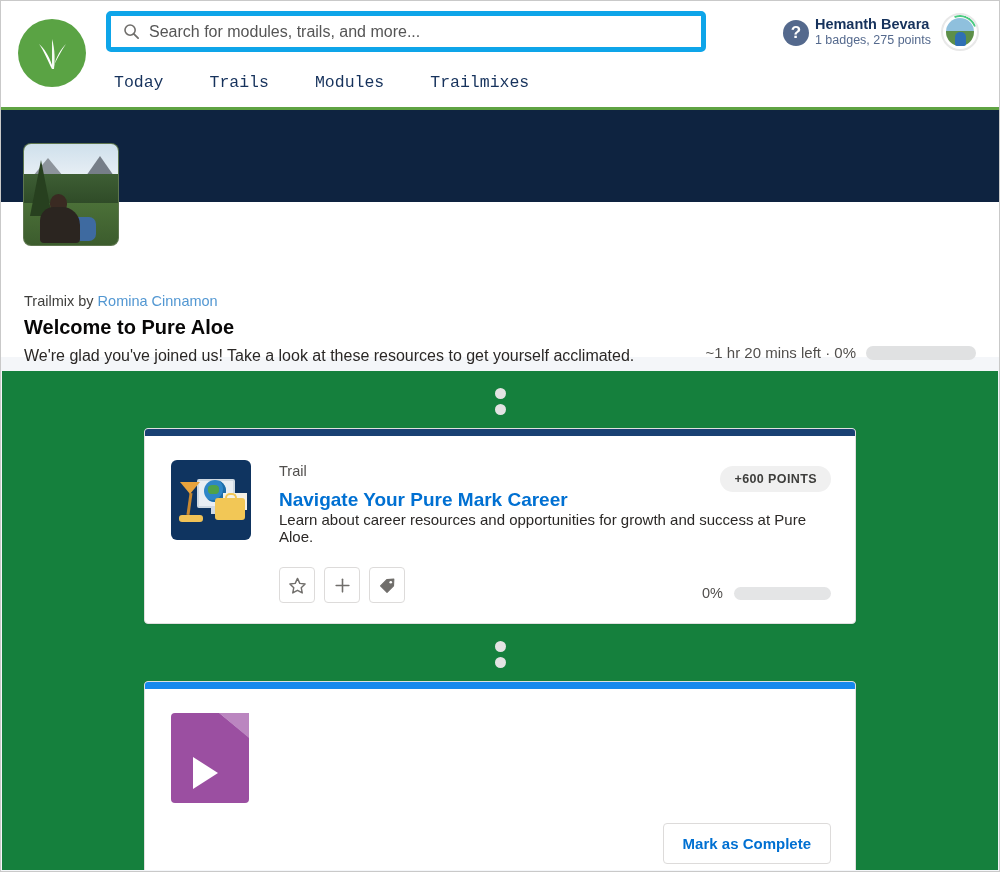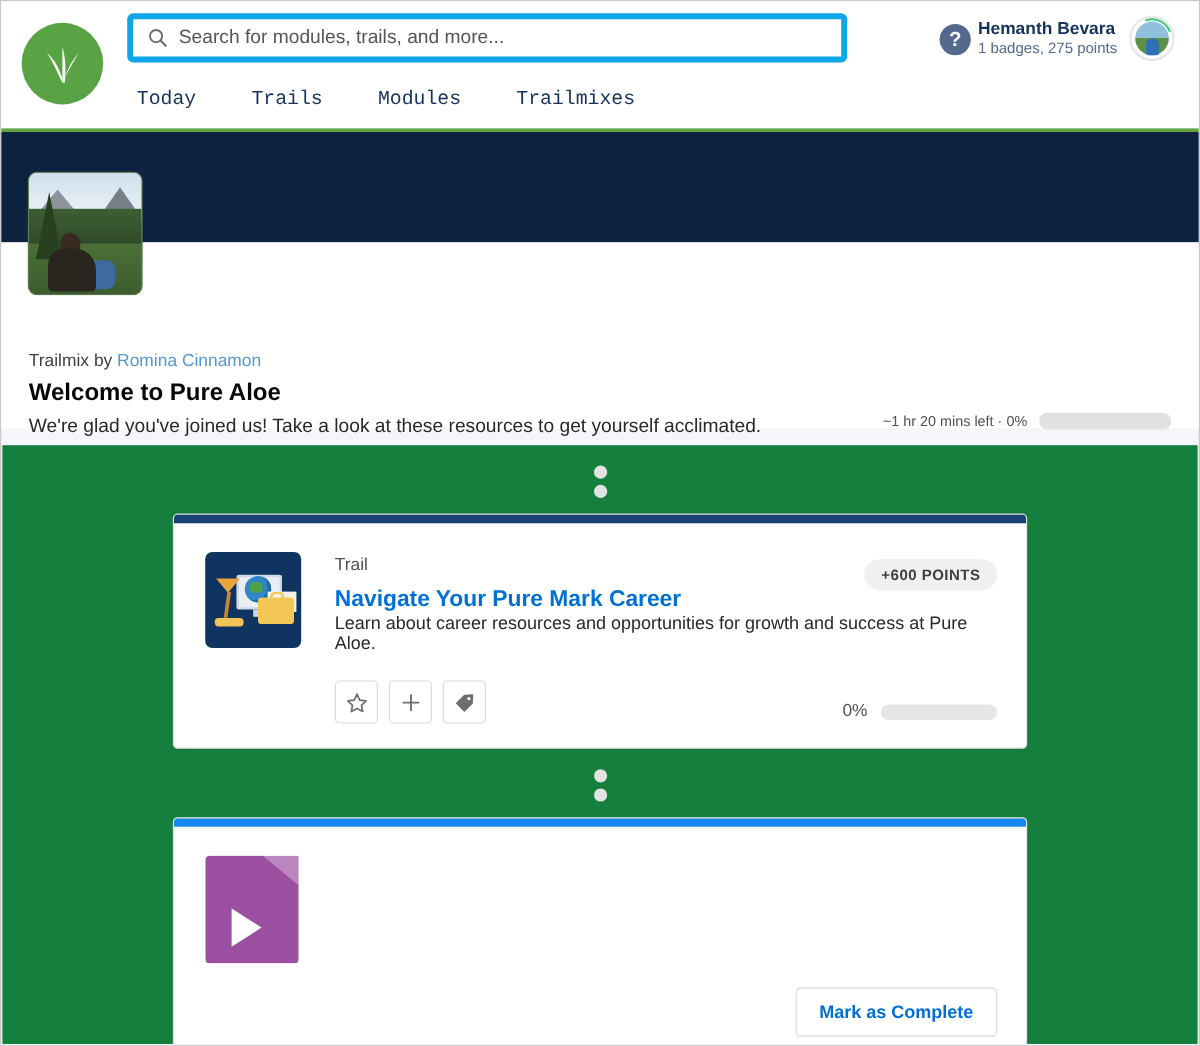--- a/index.html
+++ b/index.html
@@ -247,21 +247,21 @@
   }
 
   .hero-progress {
     position: absolute;
     right: 23px;
     top: 343px;
     display: flex;
     align-items: center;
     gap: 10px;
   }
-  .hero-progress-label { font-size: 12px; color: #514f4d; }
+  .hero-progress-label { font-size: 15px; color: #514f4d; }
   .bar {
     width: 110px;
     height: 14px;
     border-radius: 7px;
     background: #e0e1e2;
   }
 
   
   .body-area {
     position: absolute;

